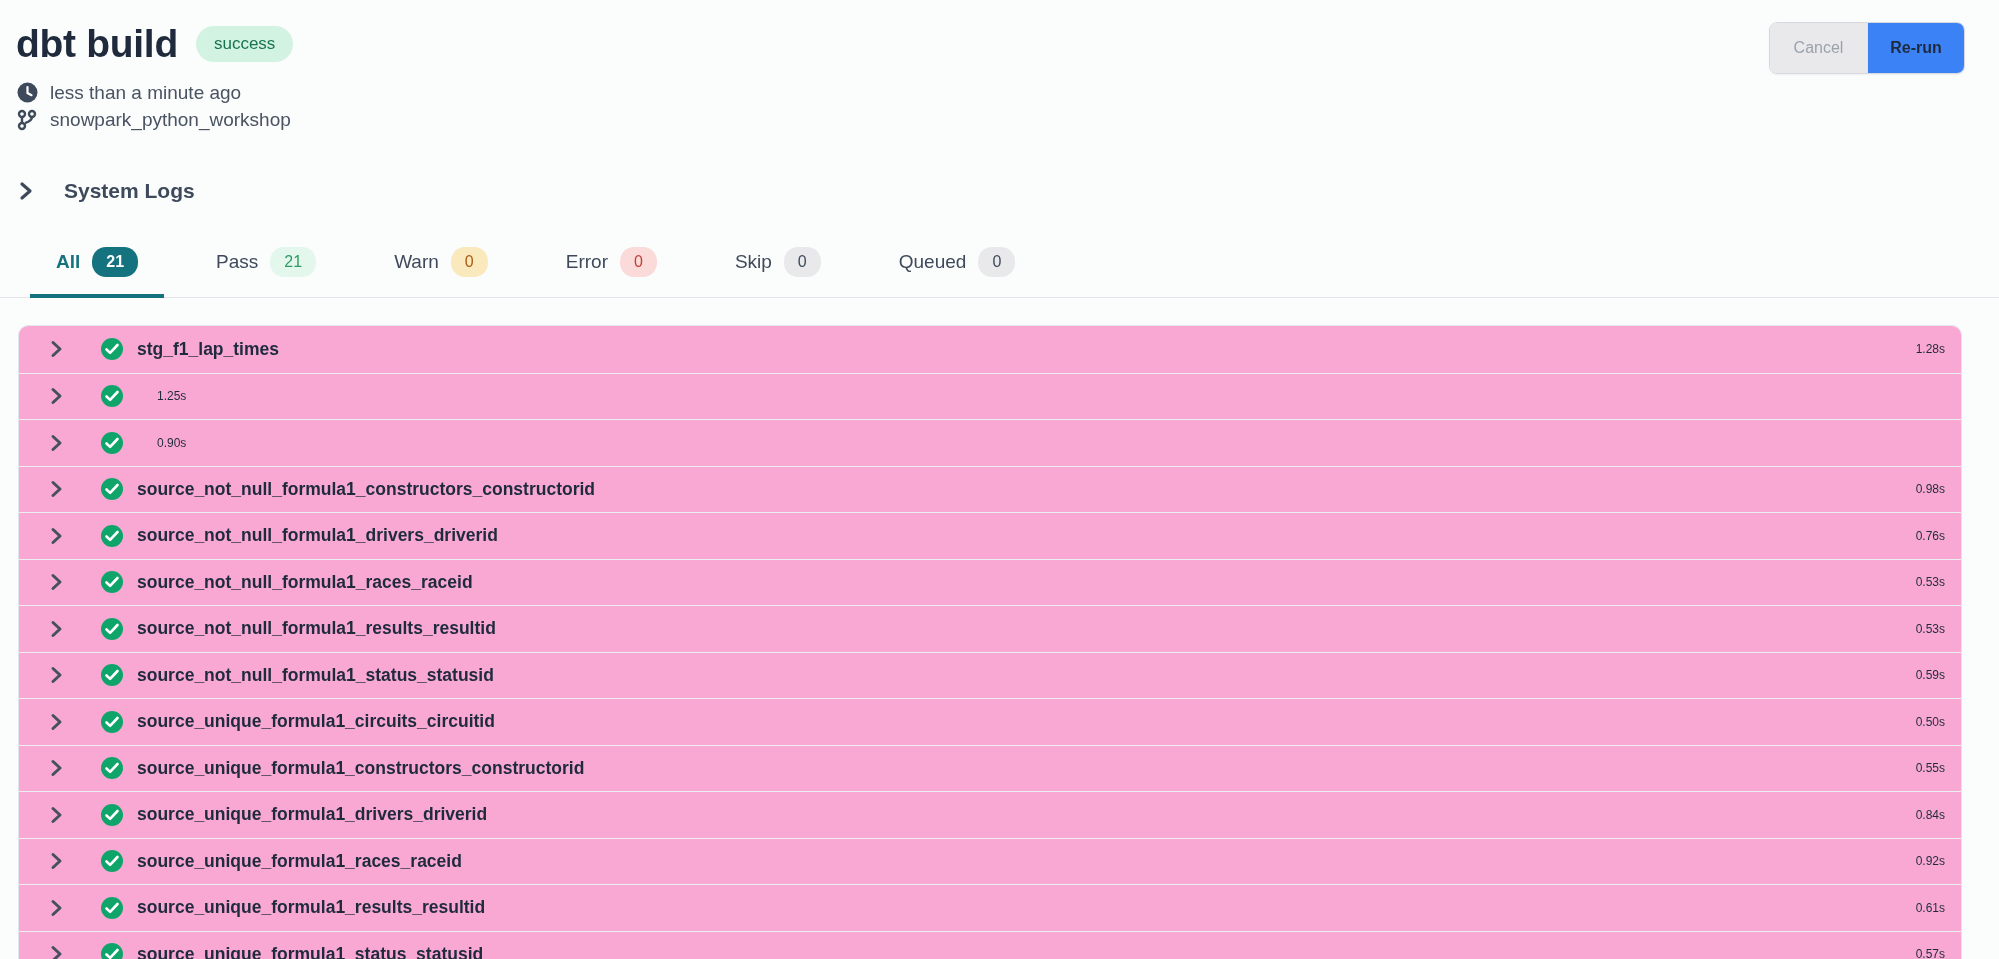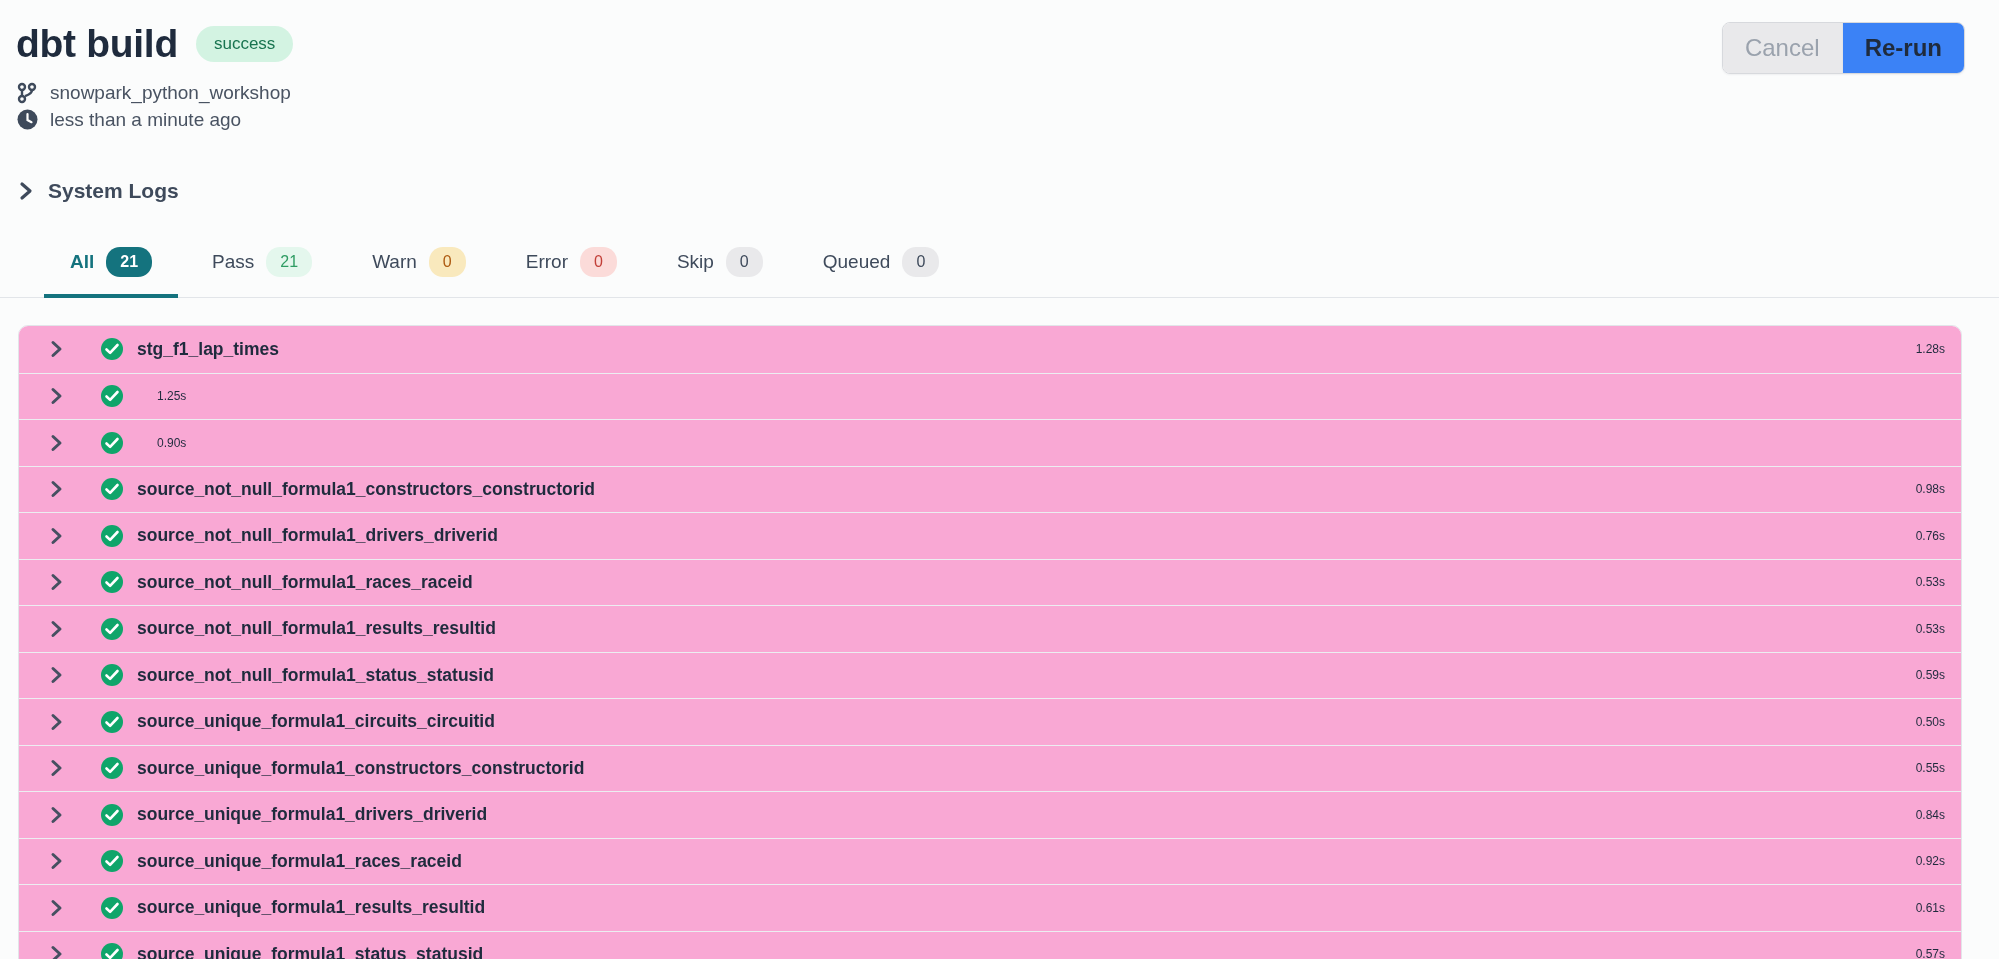--- a/index.html
+++ b/index.html
@@ -15,29 +15,29 @@
 
   .header{padding:22px 34px 0 16px;position:relative;}
   .title-row{display:flex;align-items:center;}
   .page-title{font-size:39px;font-weight:700;letter-spacing:-0.3px;color:var(--navy);}
   .status-pill{margin-left:18px;background:var(--success-bg);color:var(--success-text);font-size:17px;font-weight:500;padding:8px 18px;border-radius:20px;}
   .meta{margin-top:13px;}
   .meta-line{display:flex;align-items:center;height:27px;color:var(--meta);font-size:19px;}
   .meta-line .micon{width:22px;height:22px;margin-right:12px;display:flex;align-items:center;justify-content:center;}
 
   .btn-group{position:absolute;top:22px;right:34px;display:flex;border:1px solid #d7d9dd;border-radius:8px;overflow:hidden;box-shadow:0 1px 2px rgba(30,40,60,.06);}
-  .btn{height:50px;min-width:97px;display:flex;align-items:center;justify-content:center;font-size:24px;padding:4px 22px;cursor:pointer;border:none;font-family:inherit;}
+  .btn{height:50px;min-width:97px;display:flex;align-items:center;justify-content:center;font-size:16px;padding:4px 22px;cursor:pointer;border:none;font-family:inherit;}
   .btn-cancel{background:var(--neutral-bg);color:var(--cancel-text);}
   .btn-rerun{background:#3b82f6;color:var(--navy);font-weight:700;border-left:1px solid #e3e4e7;}
 
-  .syslogs{display:flex;align-items:center;margin:46px 8px 0 18px;cursor:pointer;}
+  .syslogs{display:flex;align-items:center;margin:46px 8px 0 18px;cursor:pointer;gap:16px;}
   .syslogs .chev{margin-right:14px;display:flex;align-items:center;}
   .syslogs-label{font-size:21px;font-weight:700;color:var(--slate);}
 
-  .tabs{margin-top:38px;border-bottom:1px solid var(--border);padding-left:44px;display:flex;align-items:flex-end;gap:8px;}
+  .tabs{margin-top:38px;border-bottom:1px solid var(--border);padding-left:30px;display:flex;align-items:flex-end;gap:26px;}
   .tab{display:flex;align-items:center;gap:12px;padding:6px 26px 17px 26px;cursor:pointer;border-bottom:4px solid transparent;margin-bottom:-1px;}
   .tab-label{font-size:19px;font-weight:500;color:var(--slate);}
   .tab-count{font-size:16px;font-weight:500;padding:6px 14px;border-radius:14px;background:var(--neutral-bg);color:var(--neutral-text);}
   .tab.active{border-bottom-color:var(--teal);}
   .tab.active .tab-label{color:var(--teal);font-weight:700;}
   .tab.active .tab-count{background:var(--teal);color:#fff;font-weight:700;}
   .tab.v-pass .tab-count{background:var(--pass-bg);color:var(--pass-text);}
   .tab.v-warn .tab-count{background:var(--warn-bg);color:var(--warn-text);}
   .tab.v-error .tab-count{background:var(--error-bg);color:var(--error-text);}
 
@@ -53,38 +53,38 @@
 <body>
 
 <div class="header">
   <div class="title-row">
     <div class="page-title">dbt build</div>
     <div class="status-pill">success</div>
   </div>
   <div class="meta">
     <div class="meta-line">
       <span class="micon">
+        <svg width="21" height="21" viewBox="0 0 21 21">
+          <circle cx="10.5" cy="10.5" r="10" fill="#3e4a5b"></circle>
+          <path d="M10.5 5 v6 l4 2.2" fill="none" stroke="#fff" stroke-width="2.2" stroke-linecap="round"></path>
+        </svg>
+      </span>
+      <span>less than a minute ago</span>
+    </div>
+    <div class="meta-line">
+      <span class="micon">
         <svg width="20" height="22" viewBox="0 0 20 22">
           <circle cx="5" cy="17" r="3" fill="none" stroke="#3e4a5b" stroke-width="2.4"></circle>
           <circle cx="5" cy="5" r="3" fill="none" stroke="#3e4a5b" stroke-width="2.4"></circle>
           <circle cx="15" cy="5" r="3" fill="none" stroke="#3e4a5b" stroke-width="2.4"></circle>
           <path d="M5 8 v6 M15 8 c0 4 -4 5 -7 6" fill="none" stroke="#3e4a5b" stroke-width="2.4"></path>
         </svg>
       </span>
       <span>snowpark_python_workshop</span>
     </div>
-    <div class="meta-line">
-      <span class="micon">
-        <svg width="21" height="21" viewBox="0 0 21 21">
-          <circle cx="10.5" cy="10.5" r="10" fill="#3e4a5b"></circle>
-          <path d="M10.5 5 v6 l4 2.2" fill="none" stroke="#fff" stroke-width="2.2" stroke-linecap="round"></path>
-        </svg>
-      </span>
-      <span>less than a minute ago</span>
-    </div>
   </div>
   <div class="btn-group">
     <button class="btn btn-cancel">Cancel</button>
     <button class="btn btn-rerun">Re-run</button>
   </div>
 </div>
 
 <div class="syslogs">
   <span class="chev">
     <svg width="16" height="20" viewBox="0 0 16 20">

